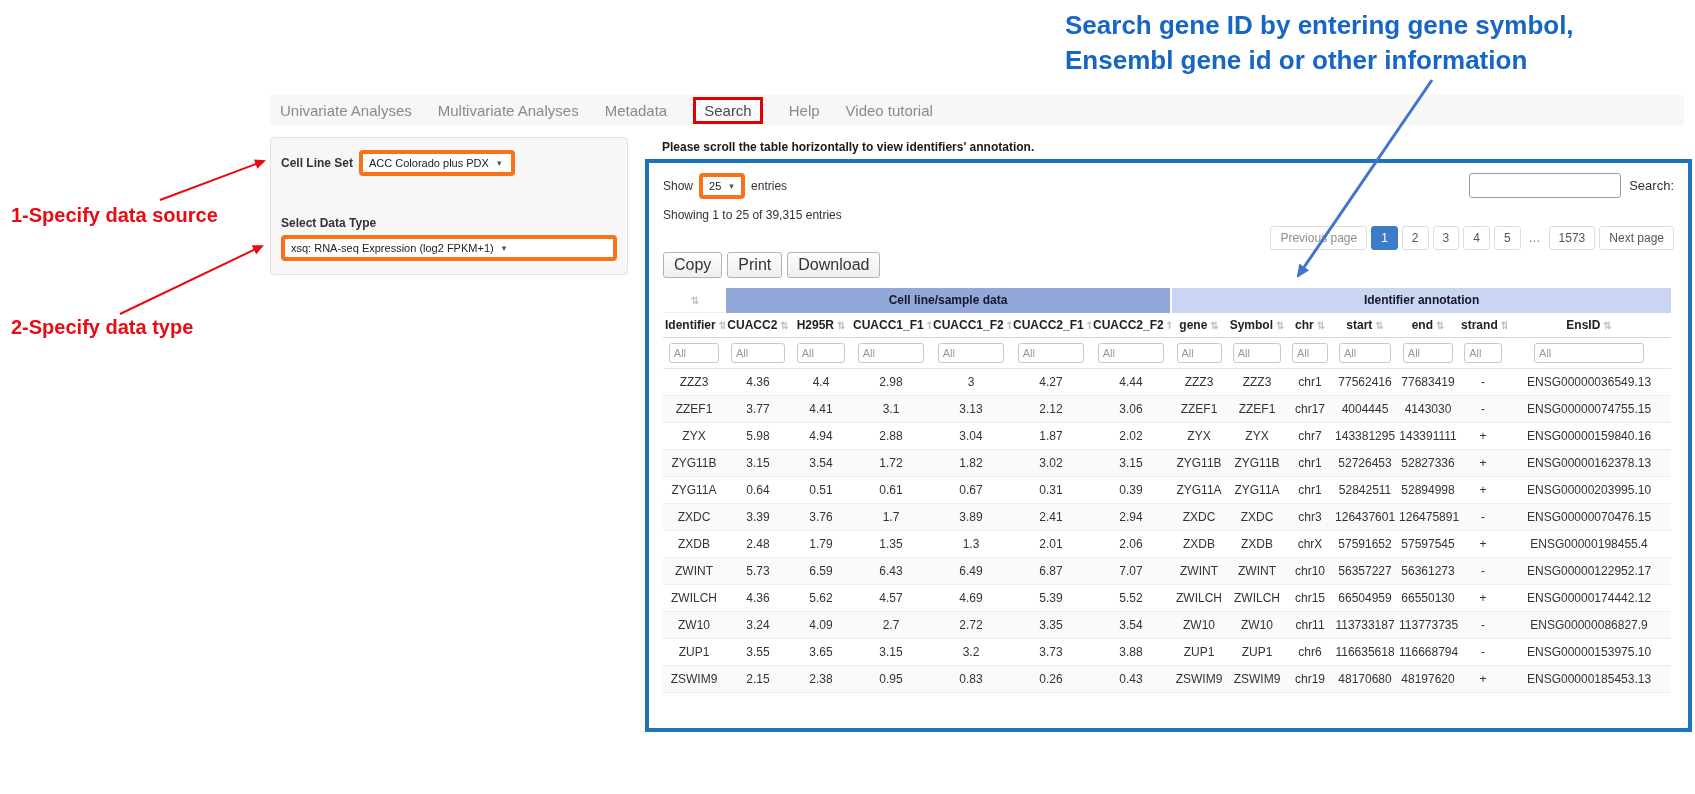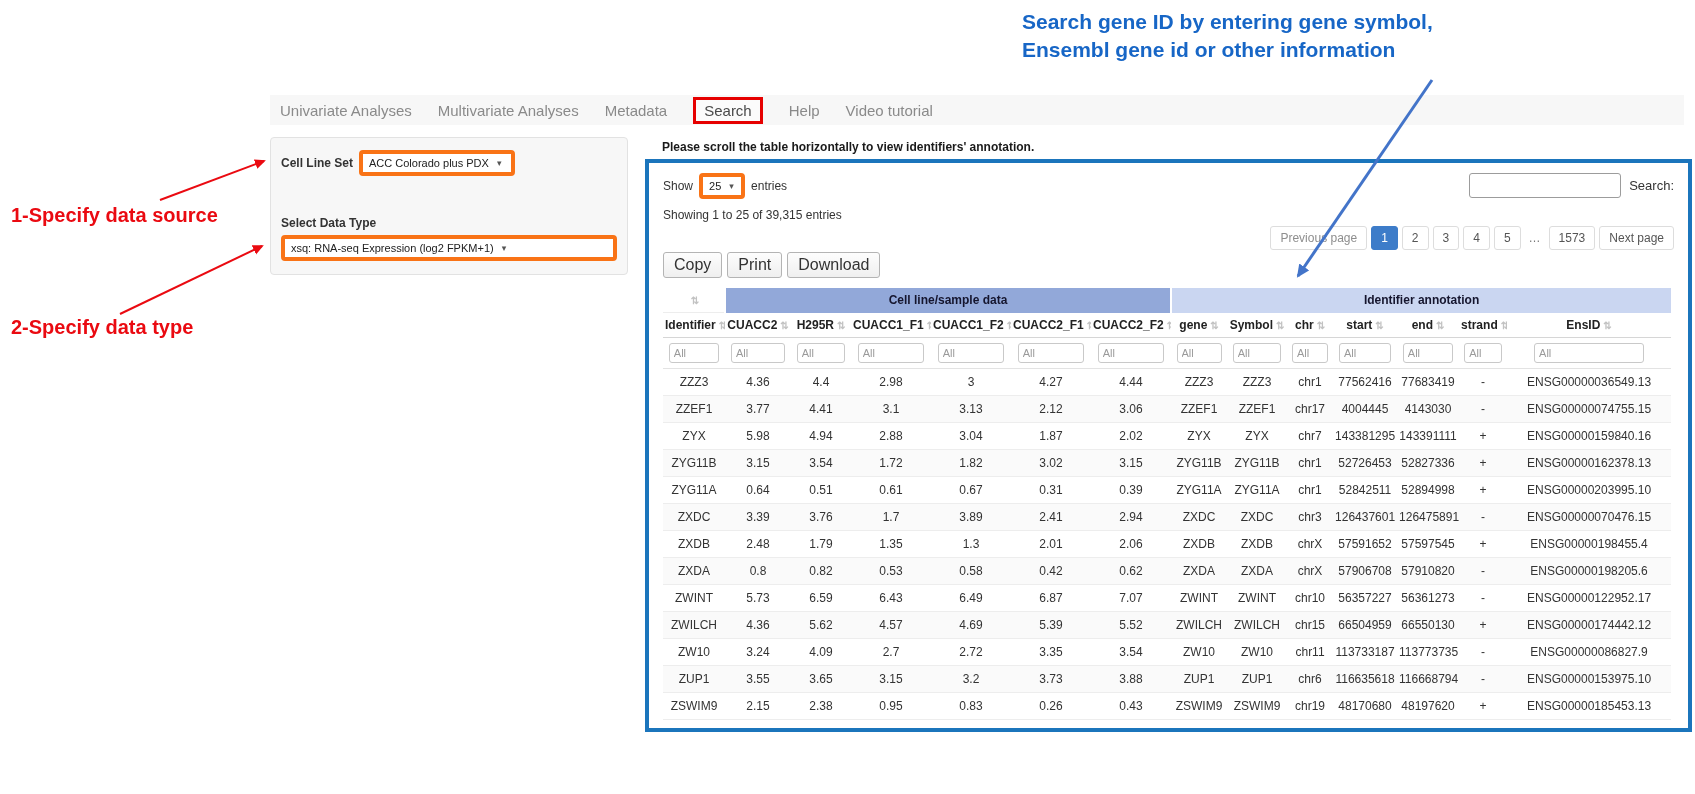--- a/index.html
+++ b/index.html
@@ -5,22 +5,22 @@
   * { margin:0; padding:0; box-sizing:border-box; }
   html,body { background:#fff; }
   body {
     position:relative; width:1695px; height:794px; overflow:hidden;
     font-family:"Liberation Sans", sans-serif; color:#333;
   }
   .arrows { position:absolute; left:0; top:0; width:1695px; height:794px; pointer-events:none; z-index:5; }
 
   
   .annotation-blue {
-    position:absolute; left:1022px; top:8px; width:620px;
-    font-size:21px; font-weight:bold; color:#1766c6; line-height:1.35;
+    position:absolute; left:1065px; top:8px; width:620px;
+    font-size:26px; font-weight:bold; color:#1766c6; line-height:1.35;
   }
   .annotation-red { position:absolute; font-size:20px; font-weight:bold; color:#ea0a11; white-space:nowrap; }
   .annotation-red.step1 { left:11px; top:204px; }
   .annotation-red.step2 { left:11px; top:316px; }
 
   
   .navbar {
     position:absolute; left:270px; top:95px; width:1414px; height:30px;
     background:#f7f7f7; display:flex; align-items:center; gap:26px; padding-left:10px;
   }
@@ -336,36 +336,20 @@
           <td>2.06</td>
           <td>ZXDB</td>
           <td>ZXDB</td>
           <td>chrX</td>
           <td>57591652</td>
           <td>57597545</td>
           <td>+</td>
           <td>ENSG00000198455.4</td>
         </tr>
         <tr>
-          <td>ZXDA</td>
-          <td>0.8</td>
-          <td>0.82</td>
-          <td>0.53</td>
-          <td>0.58</td>
-          <td>0.42</td>
-          <td>0.62</td>
-          <td>ZXDA</td>
-          <td>ZXDA</td>
-          <td>chrX</td>
-          <td>57906708</td>
-          <td>57910820</td>
-          <td>-</td>
-          <td>ENSG00000198205.6</td>
-        </tr>
-        <tr>
           <td>ZWINT</td>
           <td>5.73</td>
           <td>6.59</td>
           <td>6.43</td>
           <td>6.49</td>
           <td>6.87</td>
           <td>7.07</td>
           <td>ZWINT</td>
           <td>ZWINT</td>
           <td>chr10</td>

